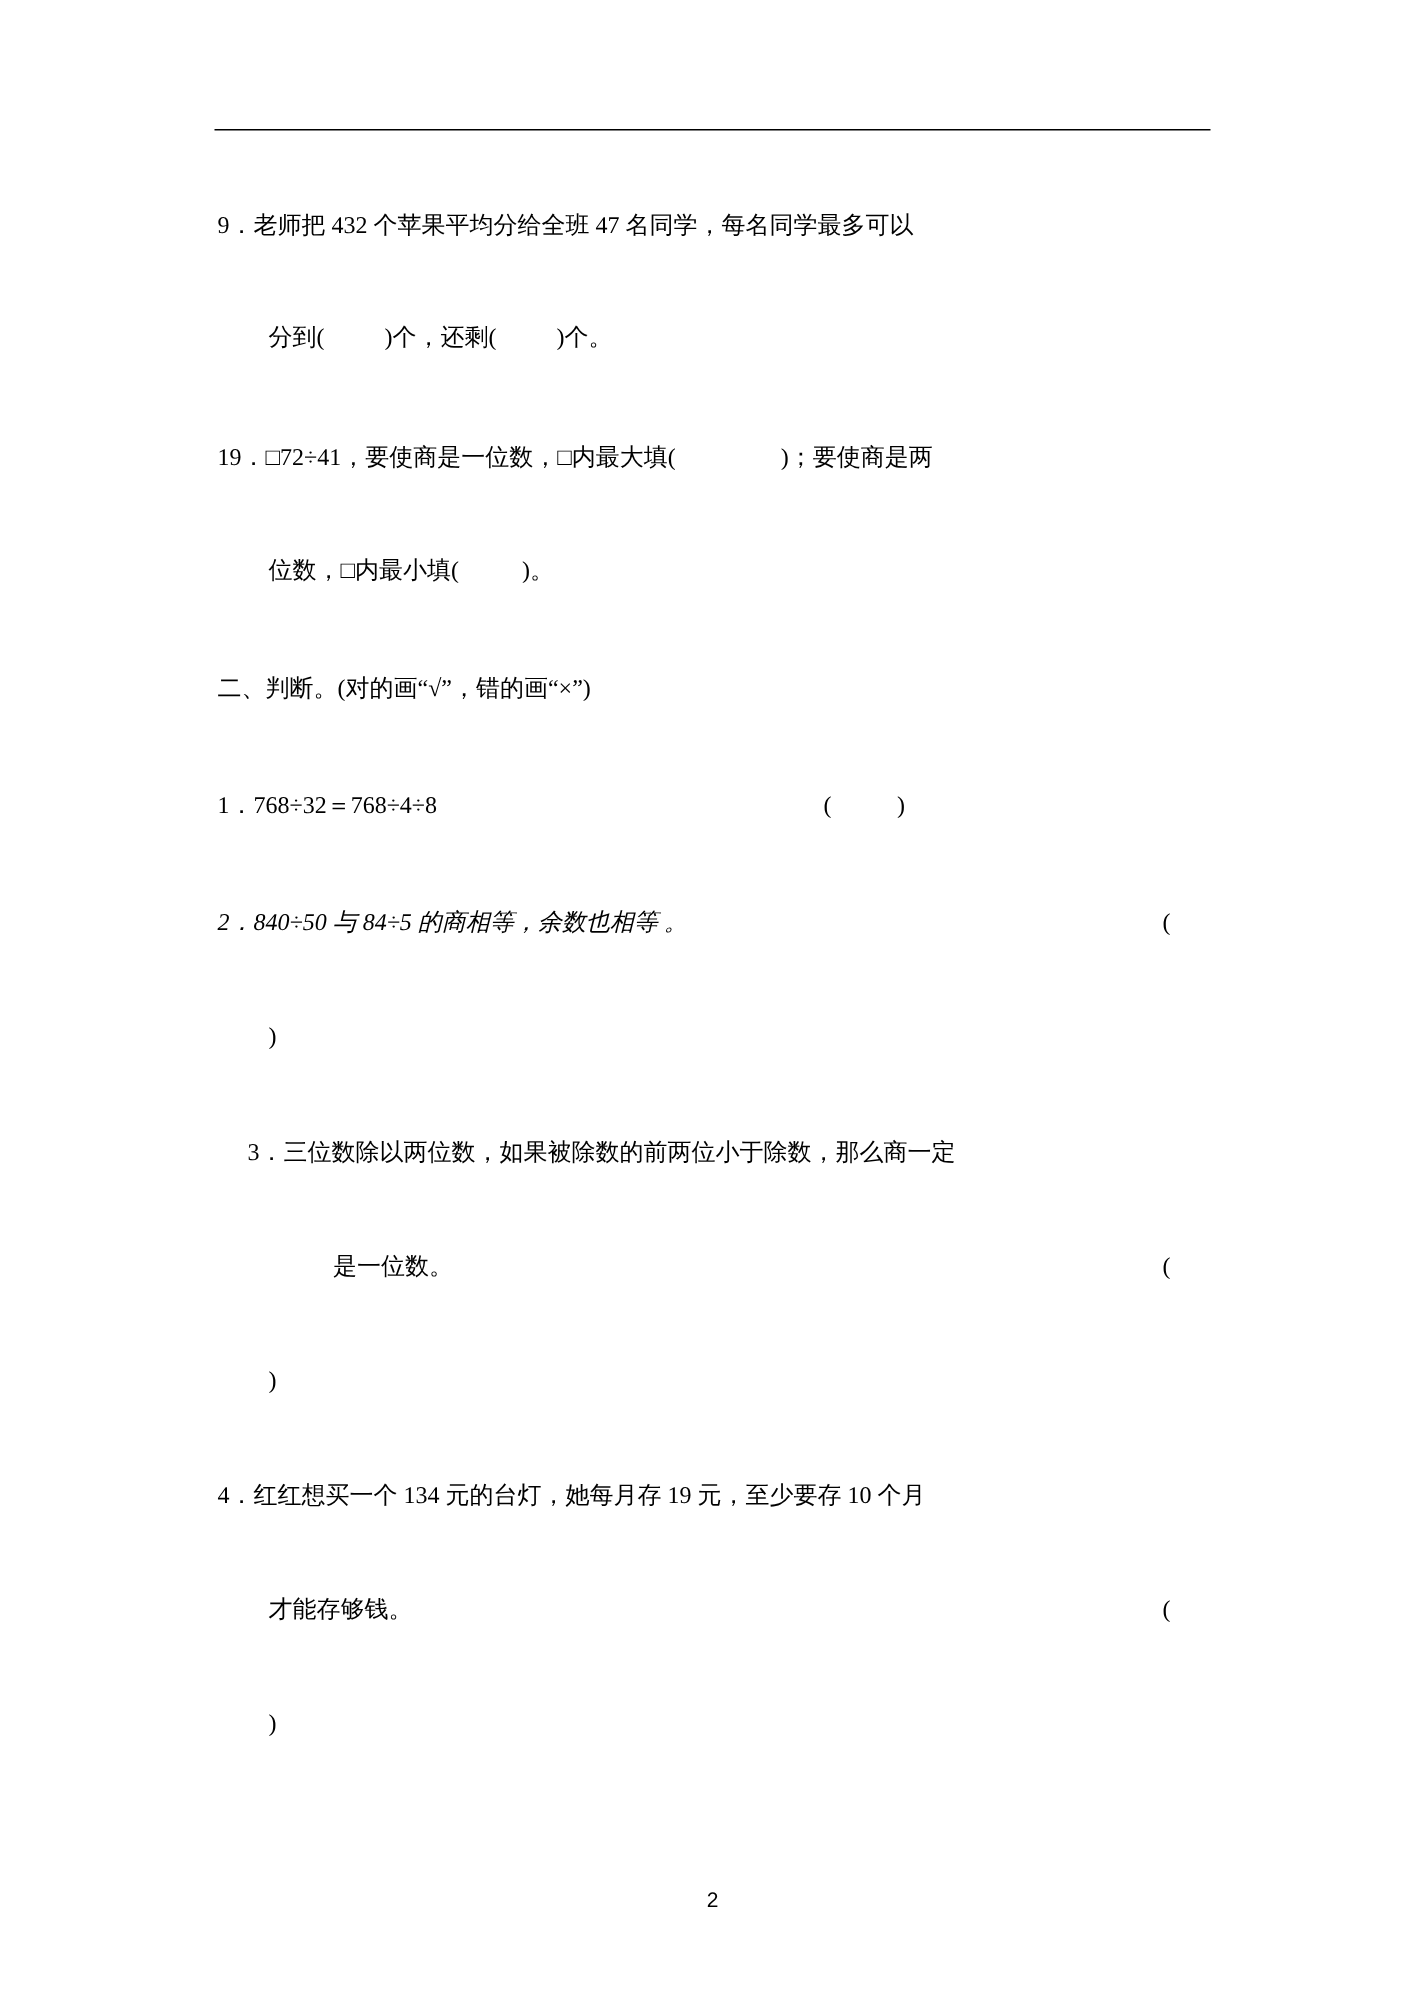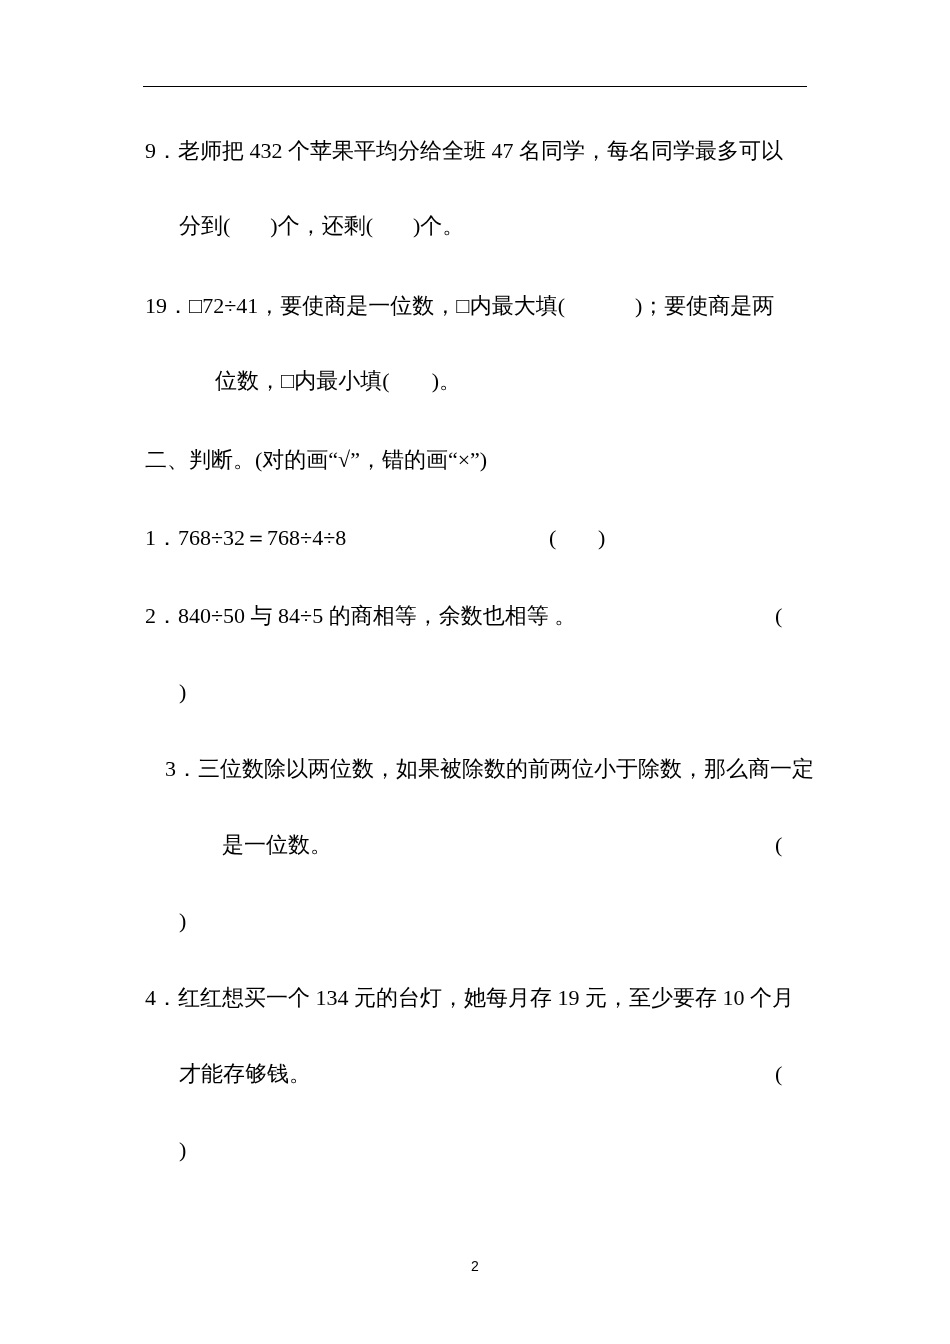--- a/index.html
+++ b/index.html
@@ -1,20 +1,20 @@
 <!DOCTYPE html>
 <html><head>
 <meta charset="utf-8">
 <style>
   html, body { margin: 0; padding: 0; background: #ffffff; }
   body { width: 950px; height: 1344px; position: relative; overflow: hidden;
          font-family: "Liberation Serif", "DejaVu Serif", serif; color: #000; }
   .rule { position: absolute; left: 143px; top: 86px; width: 664px; height: 0;
           border-top: 1.5px solid #000; }
-  .line { position: absolute; font-size: 22px; line-height: 24px; white-space: nowrap; }
+  .line { position: absolute; font-size: 16px; line-height: 24px; white-space: nowrap; }
   .num { display: inline-block; }
   .indent { left: 179px; }
   .left { left: 145px; }
   .blank { display: inline-block; }
   .pagenum { position: absolute; top: 1258px; left: 0; width: 950px; text-align: center;
              font-size: 14px; font-family: "Liberation Sans", sans-serif; }
 </style>
 </head>
 <body>
 
@@ -23,33 +23,33 @@
 <div class="line left" style="top:139px;">
   <span class="num">9．</span><span>老师把 432 个苹果平均分给全班 47 名同学，每名同学最多可以</span>
 </div>
 <div class="line indent" style="top:214px;">
   <span>分到(</span><span class="blank" style="width:40px;"></span><span>)个，还剩(</span><span class="blank" style="width:40px;"></span><span>)个。</span>
 </div>
 
 <div class="line left" style="top:294px;">
   <span class="num">19．</span><span>□72÷41，要使商是一位数，□内最大填(</span><span class="blank" style="width:70px;"></span><span>)；要使商是两</span>
 </div>
-<div class="line indent" style="top:369px;margin-left:36px;">
+<div class="line indent" style="top:369px;">
   <span>位数，□内最小填(</span><span class="blank" style="width:42px;"></span><span>)。</span>
 </div>
 
 <div class="line left" style="top:448px;">二、判断。(对的画“√”，错的画“×”)</div>
 
 <div class="line left" style="top:526px;">
   <span class="num">1．</span><span>768÷32＝768÷4÷8</span>
 </div>
 <div class="line" style="top:526px; left:549px;">(</div>
 <div class="line" style="top:526px; left:598px;">)</div>
 
-<div class="line left" style="top:604px;">
+<div class="line left" style="top:604px;font-style:italic;">
   <span class="num">2．</span><span>840÷50 与 84÷5 的商相等，余数也相等 。</span>
 </div>
 <div class="line" style="top:604px; left:775px;">(</div>
 <div class="line indent" style="top:680px;">)</div>
 
 <div class="line left" style="top:757px;margin-left:20px;">
   <span class="num">3．</span><span>三位数除以两位数，如果被除数的前两位小于除数，那么商一定</span>
 </div>
 <div class="line indent" style="top:833px;margin-left:43px;">是一位数。</div>
 <div class="line" style="top:833px; left:775px;">(</div>

